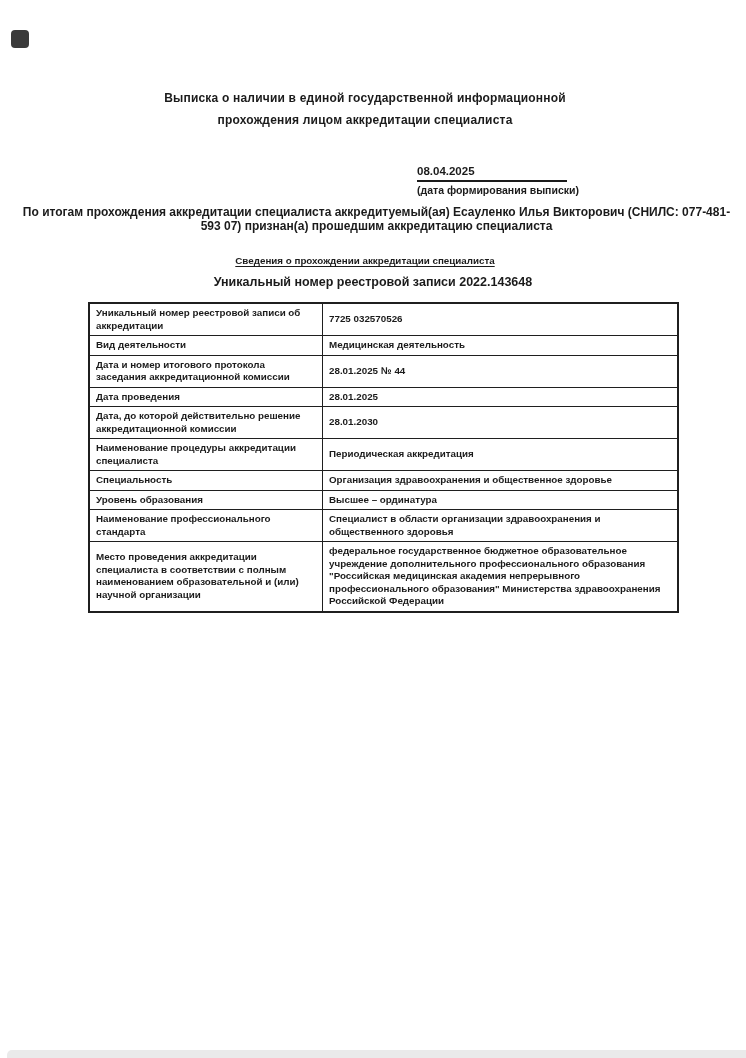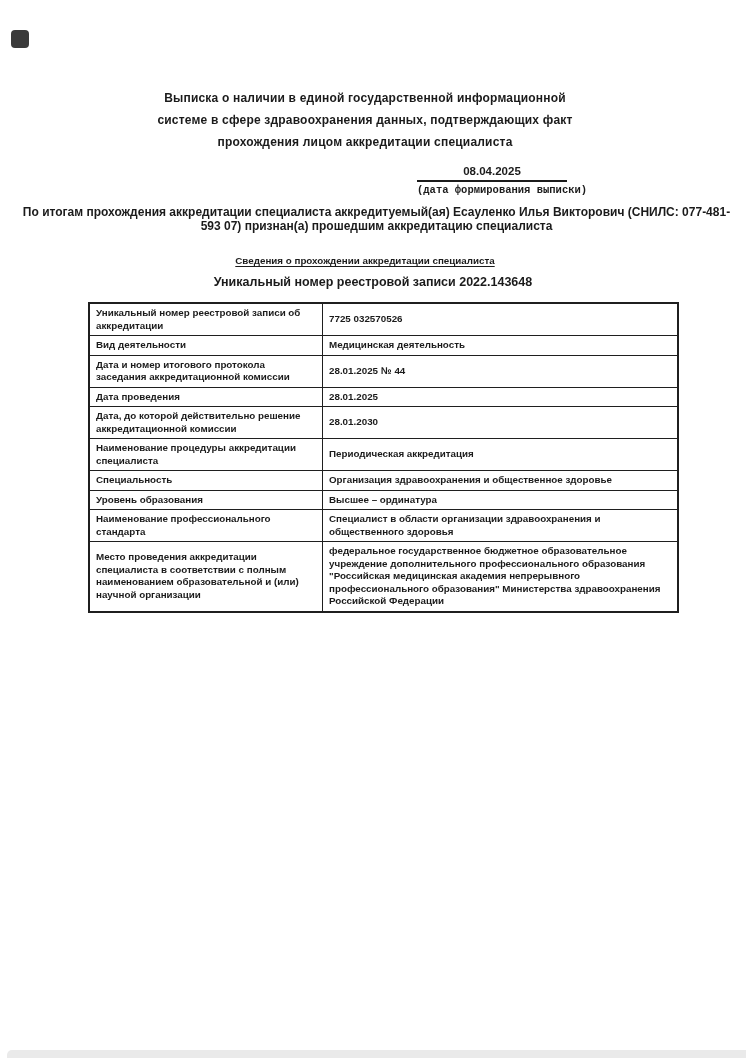--- a/index.html
+++ b/index.html
@@ -34,36 +34,35 @@
     text-align: center;
     font-size: 12px;
     line-height: 22px;
     letter-spacing: 0.2px;
   }
   .date-block {
     position: absolute;
     top: 164px;
     left: 417px;
     width: 150px;
-    text-align: center;
+    text-align: left;
   }
   .date-value {
     display: block;
     font-size: 11.5px;
     line-height: 14px;
     padding-bottom: 2px;
     border-bottom: 2px solid #1b1b1b;
   }
   .date-caption {
     display: block;
     font-size: 10.5px;
     line-height: 13px;
     padding-top: 2px;
     white-space: nowrap;
-    font-family: Liberation Mono, monospace;
   }
   .intro {
     position: absolute;
     top: 206px;
     left: 0;
     right: 0;
     text-align: center;
     font-size: 12px;
     line-height: 13.5px;
     padding-left: 7px;
@@ -116,21 +115,20 @@
     border-top-left-radius: 5px;
   }
 </style>
 </head>
 <body>
 
 <div class="corner-marker"></div>
 
 <div class="doc-title">
   <div>Выписка о наличии в единой государственной информационной</div>
-  <div>системе в сфере здравоохранения данных, подтверждающих факт</div>
   <div>прохождения лицом аккредитации специалиста</div>
 </div>
 
 <div class="date-block">
   <span class="date-value">08.04.2025</span>
   <span class="date-caption">(дата формирования выписки)</span>
 </div>
 
 <div class="intro">
   <div>По итогам прохождения аккредитации специалиста аккредитуемый(ая) Есауленко Илья Викторович (СНИЛС: 077-481-</div>

